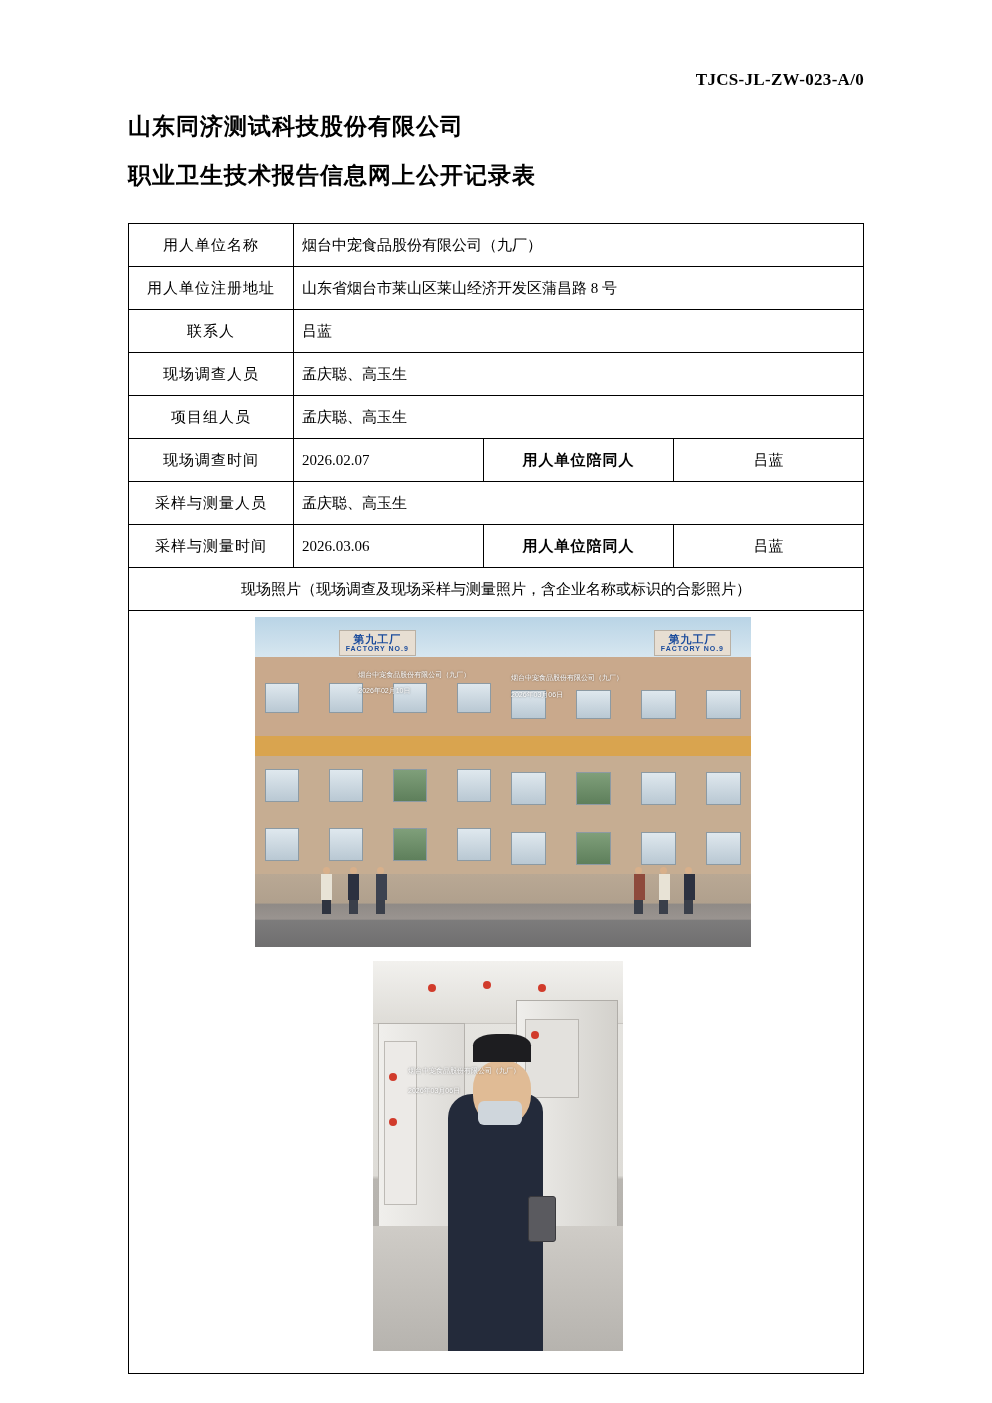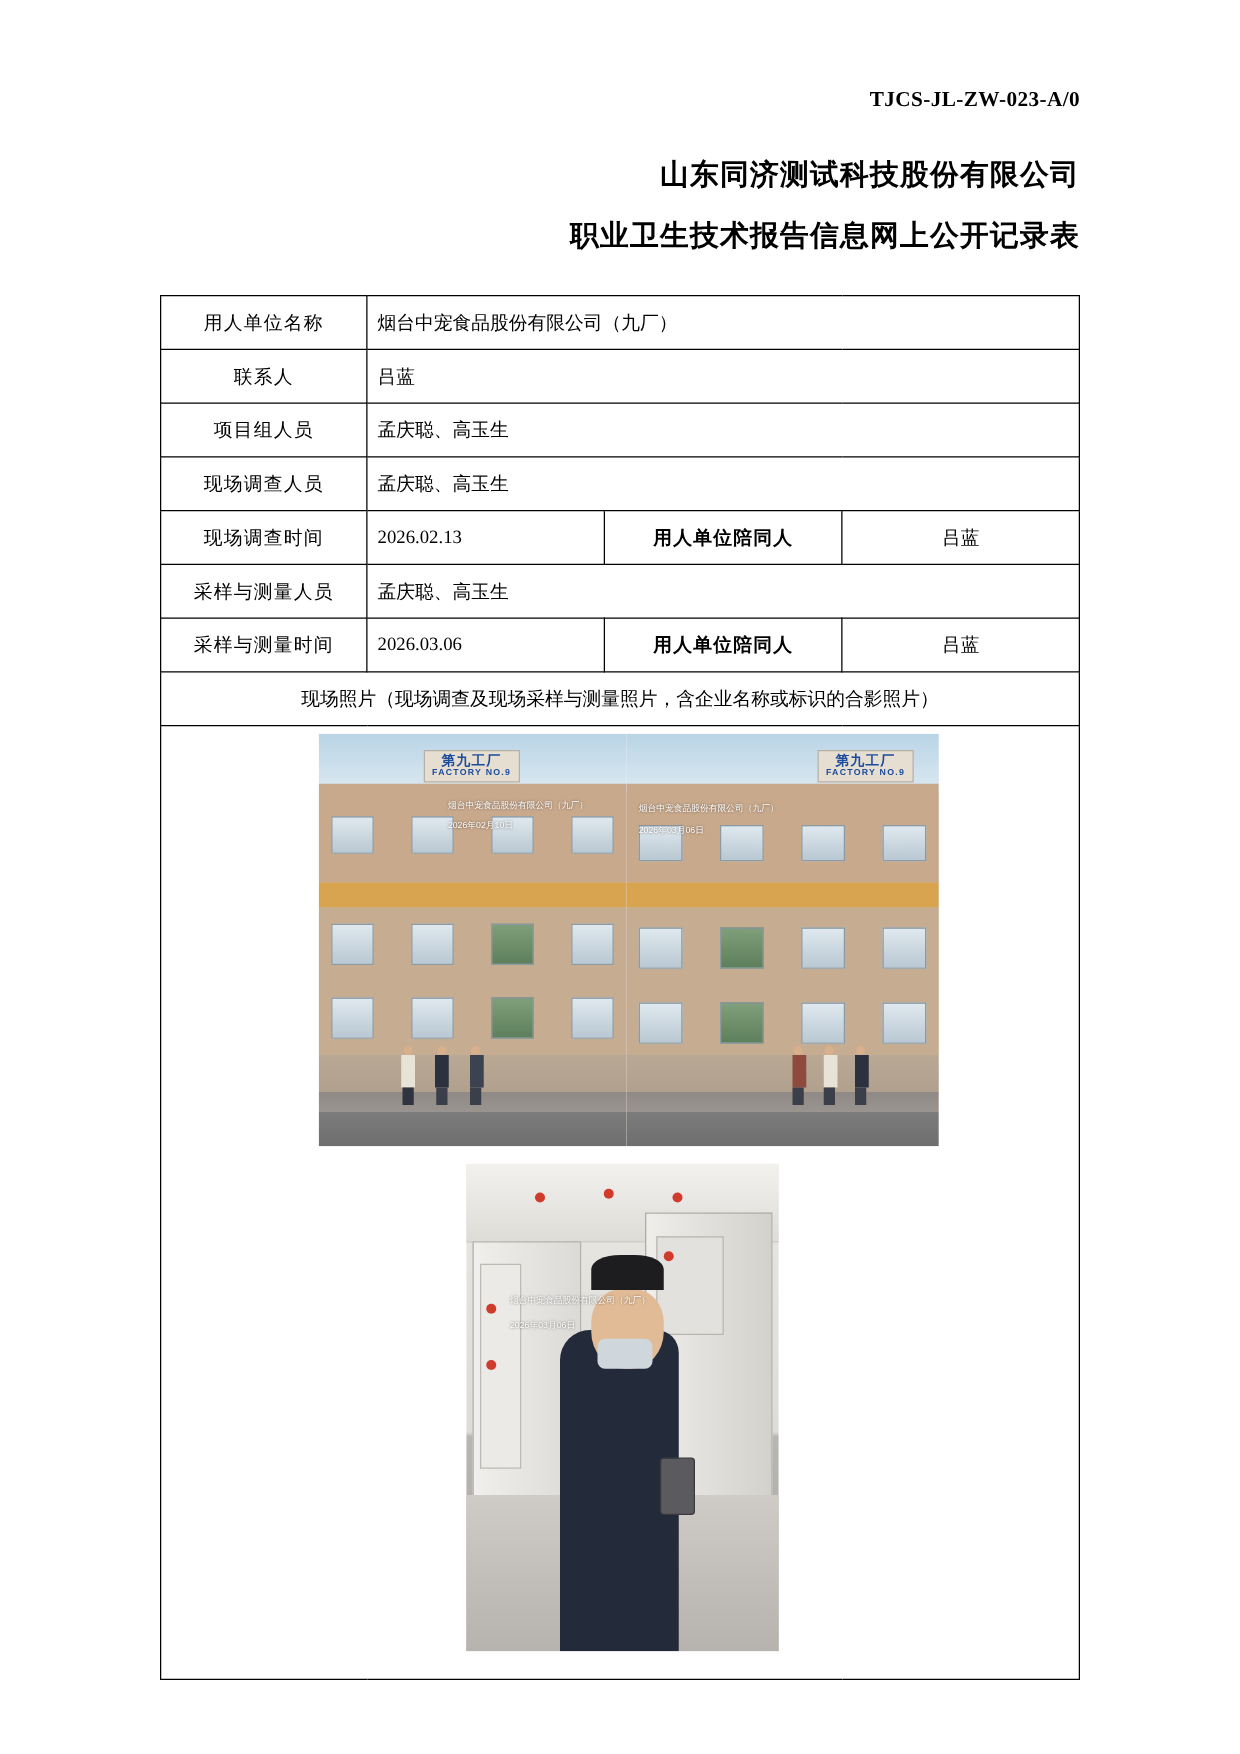--- a/index.html
+++ b/index.html
@@ -23,22 +23,22 @@
   }
   .doc-code {
     text-align: right;
     font-weight: bold;
     font-size: 17px;
     letter-spacing: 0.3px;
     padding-top: 70px;
     padding-right: 0;
   }
   .title-block {
-    text-align: right;
-    margin-top: 33px;
+    text-align: left;
+    margin-top: 20px;
   }
   .title-main {
     font-size: 23px;
     font-weight: bold;
     letter-spacing: 1px;
     line-height: 1.5;
   }
   .title-sub {
     font-size: 23px;
     font-weight: bold;
@@ -256,34 +256,38 @@
     <div class="title-sub">职业卫生技术报告信息网上公开记录表</div>
   </div>
 
   <table class="record">
     <tbody>
       <tr>
         <td class="label">用人单位名称</td>
         <td class="value" colspan="3">烟台中宠食品股份有限公司（九厂）</td>
       </tr>
       <tr>
+        <td class="label">用人单位注册地址</td>
+        <td class="value" colspan="3">山东省烟台市莱山区莱山经济开发区蒲昌路 8 号</td>
+      </tr>
+      <tr>
         <td class="label">联系人</td>
         <td class="value" colspan="3">吕蓝</td>
       </tr>
       <tr>
+        <td class="label">现场调查人员</td>
+        <td class="value" colspan="3">孟庆聪、高玉生</td>
+      </tr>
+      <tr>
         <td class="label">项目组人员</td>
         <td class="value" colspan="3">孟庆聪、高玉生</td>
       </tr>
       <tr>
-        <td class="label">现场调查人员</td>
-        <td class="value" colspan="3">孟庆聪、高玉生</td>
-      </tr>
-      <tr>
         <td class="label">现场调查时间</td>
-        <td class="value">2026.02.13</td>
+        <td class="value">2026.02.07</td>
         <td class="mid-label">用人单位陪同人</td>
         <td class="mid-value">吕蓝</td>
       </tr>
       <tr>
         <td class="label">采样与测量人员</td>
         <td class="value" colspan="3">孟庆聪、高玉生</td>
       </tr>
       <tr>
         <td class="label">采样与测量时间</td>
         <td class="value">2026.03.06</td>

